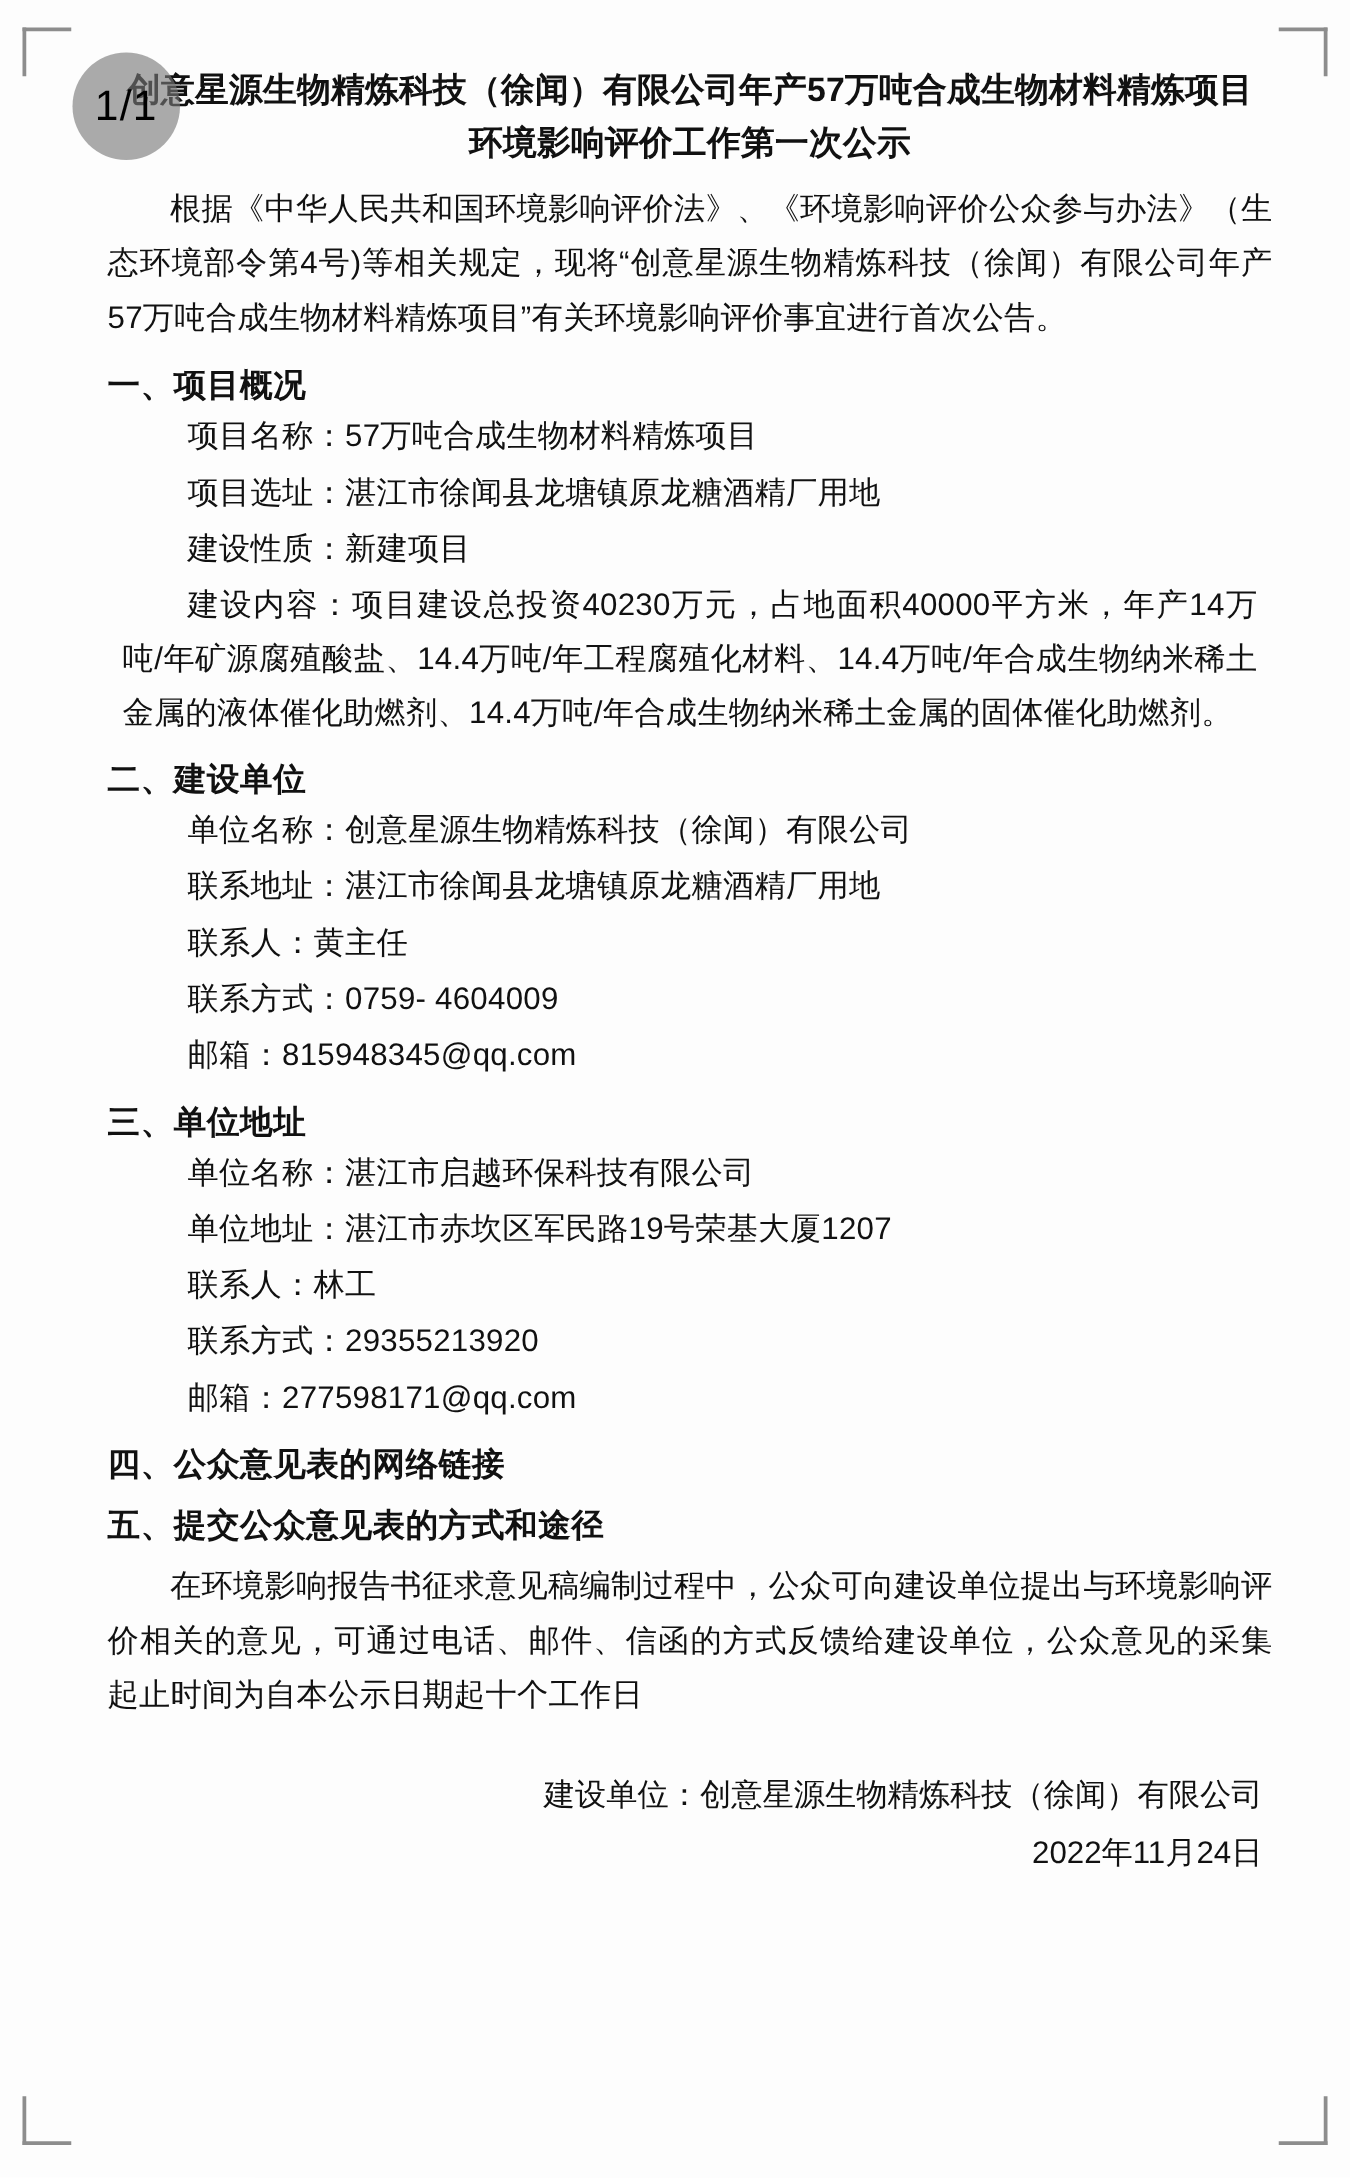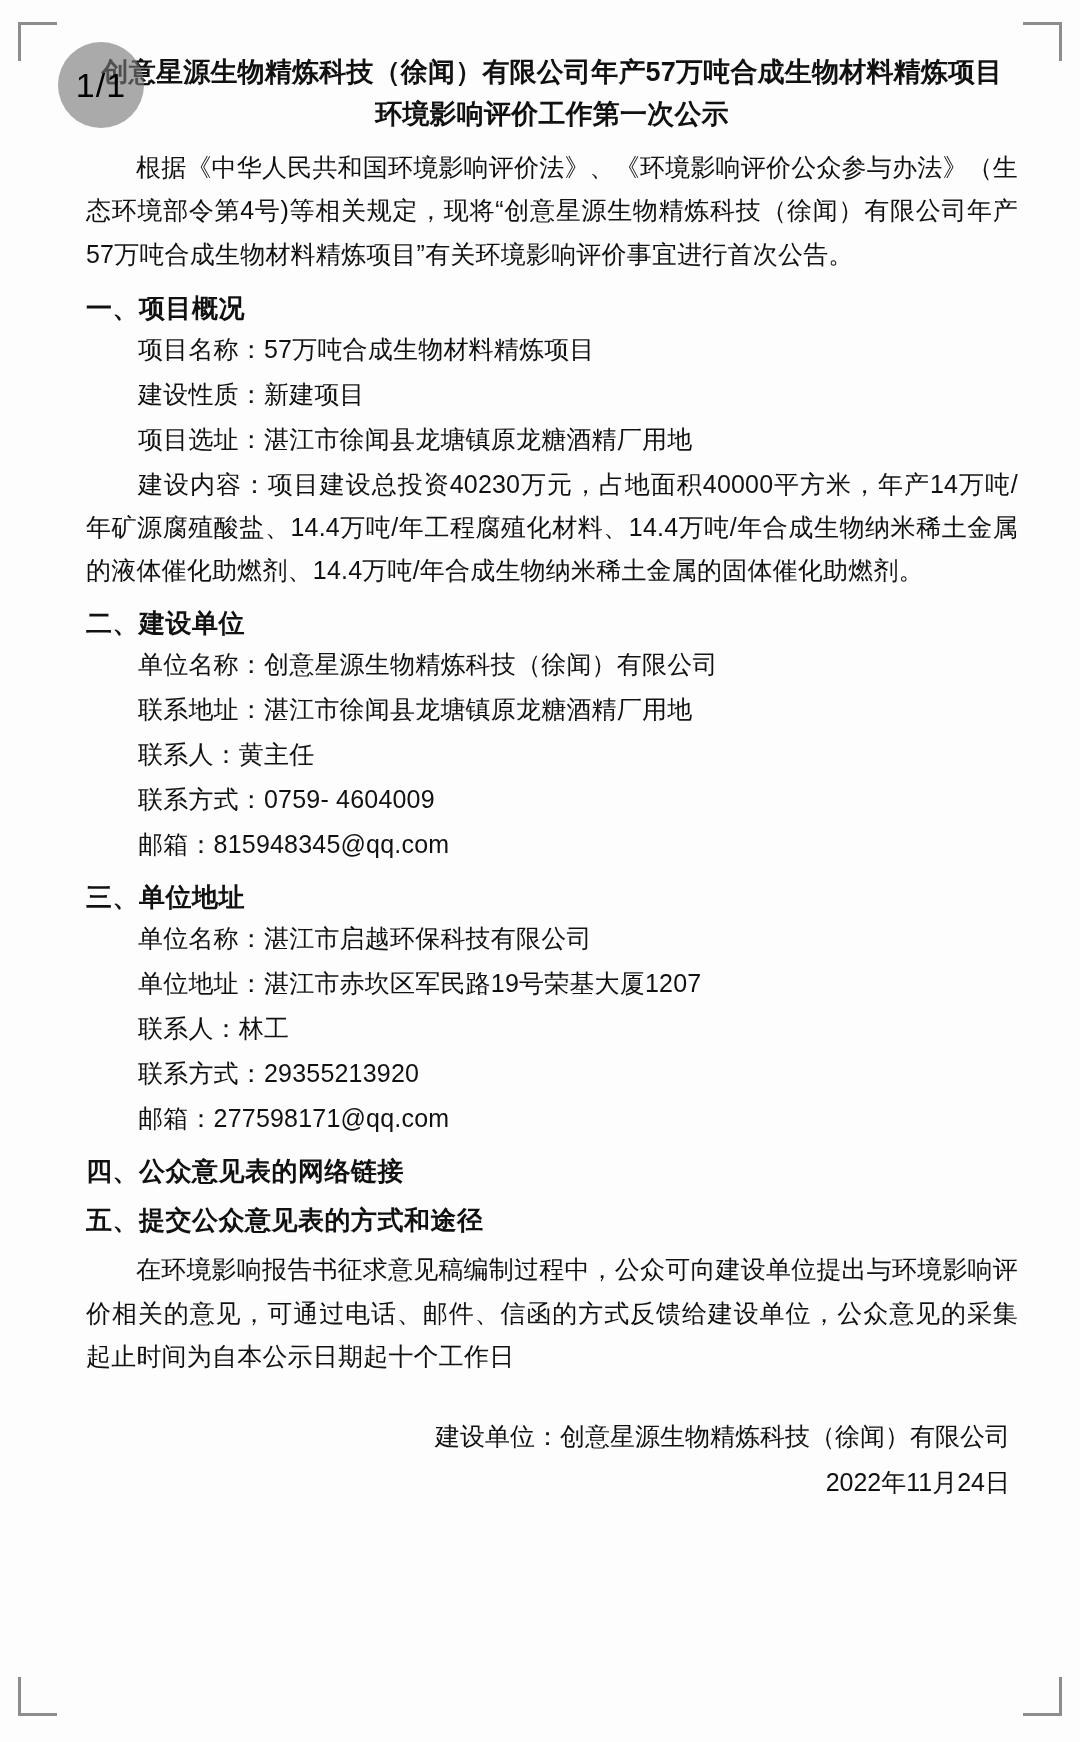--- a/index.html
+++ b/index.html
@@ -89,21 +89,21 @@
   h2.section {
     font-size: 26px;
     font-weight: bold;
     margin: 14px 0 2px 0;
     letter-spacing: 0.5px;
   }
 
   .field {
     font-size: 25px;
     line-height: 1.72;
-    margin: 2px 0;
+    margin: 2px 12px;
     padding-left: 52px;
     letter-spacing: 0.2px;
   }
   .field.wrap {
     padding-left: 0;
     text-indent: 52px;
     text-align: justify;
   }
 
   .link-line {
@@ -139,22 +139,22 @@
 
     <h1 class="doc-title">
       <span>创意星源生物精炼科技（徐闻）有限公司年产57万吨合成生物材料精炼项目</span>
       <span class="line2">环境影响评价工作第一次公示</span>
     </h1>
 
     <p class="para">根据《中华人民共和国环境影响评价法》、《环境影响评价公众参与办法》（生态环境部令第4号)等相关规定，现将“创意星源生物精炼科技（徐闻）有限公司年产57万吨合成生物材料精炼项目”有关环境影响评价事宜进行首次公告。</p>
 
     <h2 class="section">一、项目概况</h2>
     <div class="field">项目名称：57万吨合成生物材料精炼项目</div>
+    <div class="field">项目选址：湛江市徐闻县龙塘镇原龙糖酒精厂用地</div>
     <div class="field">建设性质：新建项目</div>
-    <div class="field">项目选址：湛江市徐闻县龙塘镇原龙糖酒精厂用地</div>
     <div class="field wrap">建设内容：项目建设总投资40230万元，占地面积40000平方米，年产14万吨/年矿源腐殖酸盐、14.4万吨/年工程腐殖化材料、14.4万吨/年合成生物纳米稀土金属的液体催化助燃剂、14.4万吨/年合成生物纳米稀土金属的固体催化助燃剂。</div>
 
     <h2 class="section">二、建设单位</h2>
     <div class="field">单位名称：创意星源生物精炼科技（徐闻）有限公司</div>
     <div class="field">联系地址：湛江市徐闻县龙塘镇原龙糖酒精厂用地</div>
     <div class="field">联系人：黄主任</div>
     <div class="field">联系方式：0759- 4604009</div>
     <div class="field">邮箱：815948345@qq.com</div>
 
     <h2 class="section">三、单位地址</h2>

